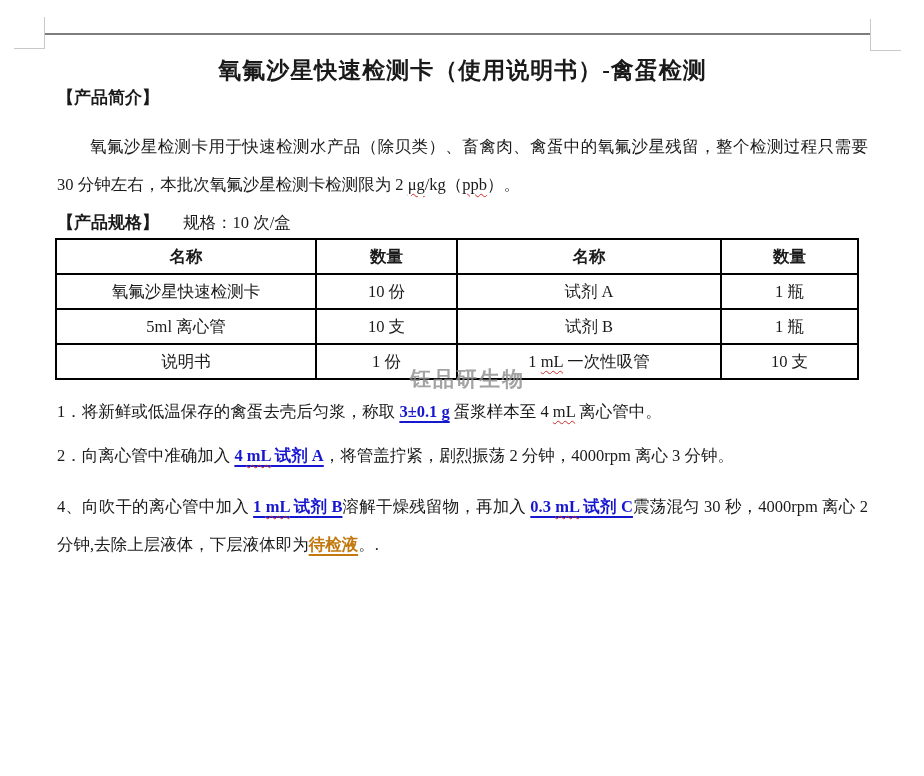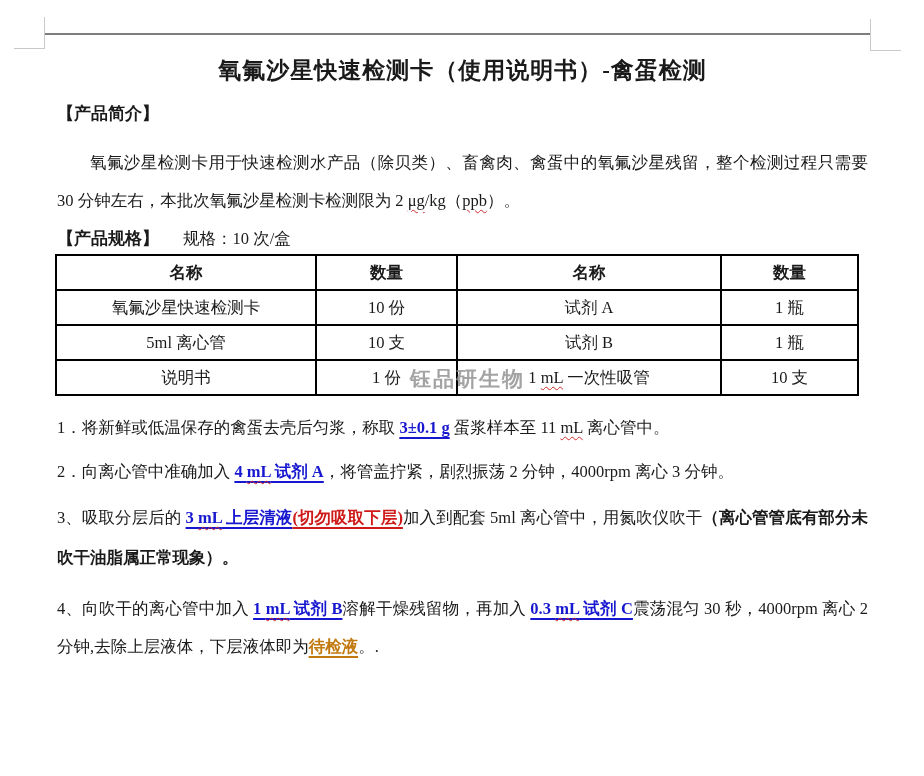--- a/index.html
+++ b/index.html
@@ -22,21 +22,21 @@
   .content { position: absolute; left: 57px; top: 56px; width: 811px; }
 
   h1.title {
     margin: 0; text-align: center;
     font-size: 23px; line-height: 30px; font-weight: bold;
     letter-spacing: 1px;
   }
   .pcode { margin-top: 10px; text-align: right; font-size: 17px; line-height: 24px; }
 
   .sec-h { font-weight: bold; font-size: 17px; line-height: 24px; }
-  .sec-h.intro { margin-top: 16px; }
+  .sec-h.intro { }
   .sec-h.pre { margin-top: 4px; }
 
   p.para { margin: 0; font-size: 16.5px; text-align: justify; }
   p.intro-p { margin-top: 18px; line-height: 38px; text-indent: 2em; }
   p.step { line-height: 40px; }
   p.step.s1 { margin-top: 12px; }
   p.step.s2 { margin-top: 4px; }
   p.step.s3 { margin-top: 6px; }
   p.step.s4 { margin-top: 12px; line-height: 38px; }
 
@@ -138,22 +138,21 @@
       <tr>
         <td><span class="seg-n">说明书</span></td>
         <td><span class="seg-n">1 份</span></td>
         <td><span class="seg-n">1 </span><span class="seg-n"><span class="sq">mL</span></span><span class="seg-n"> 一次性吸管</span></td>
         <td><span class="seg-n">10 支</span></td>
       </tr>
     </tbody>
       </table>
 
 
-    <p class="para step s1"><span class="seg-n">1．将新鲜或低温保存的禽蛋去壳后匀浆，称取 </span><span class="seg-blue">3±0.1 g</span><span class="seg-n"> 蛋浆样本至 11 </span><span class="seg-n"><span class="sq">mL</span></span><span class="seg-n"> 离心管中。</span></p>
+    <p class="para step s1"><span class="seg-n">1．将新鲜或低温保存的禽蛋去壳后匀浆，称取 </span><span class="seg-blue">3±0.1 g</span><span class="seg-n"> 蛋浆样本至 4 </span><span class="seg-n"><span class="sq">mL</span></span><span class="seg-n"> 离心管中。</span></p>
     <p class="para step s2"><span class="seg-n">2．向离心管中准确加入 </span><span class="seg-blue">4 </span><span class="seg-blue"><span class="sq">mL</span></span><span class="seg-blue"> 试剂 A</span><span class="seg-n">，将管盖拧紧，剧烈振荡 2 分钟，4000rpm 离心 3 分钟。</span></p>
-    <p class="para step s3"><span class="seg-n">3、吸取分层后的 </span><span class="seg-blue">3 </span><span class="seg-blue"><span class="sq">mL</span></span><span class="seg-blue"> 上层清液</span><span class="seg-red">(切勿吸取下层)</span><span class="seg-n">加入到配套 5ml 离心管中，用氮吹仪吹干</span><span class="seg-b">（离心管管底有部分未吹干油脂属正常现象）。</span></p>
     <p class="para step s4"><span class="seg-n">4、向吹干的离心管中加入 </span><span class="seg-blue">1 </span><span class="seg-blue"><span class="sq">mL</span></span><span class="seg-blue"> 试剂 B</span><span class="seg-n">溶解干燥残留物，再加入 </span><span class="seg-blue">0.3 </span><span class="seg-blue"><span class="sq">mL</span></span><span class="seg-blue"> 试剂 C</span><span class="seg-n">震荡混匀 30 秒，4000rpm 离心 2 分钟,去除上层液体，下层液体即为</span><span class="seg-orange">待检液</span><span class="seg-n">。.</span></p>
 
   </div>
 
   <div class="watermark">钰品研生物</div>
 
 </div>
 
 </body></html>

